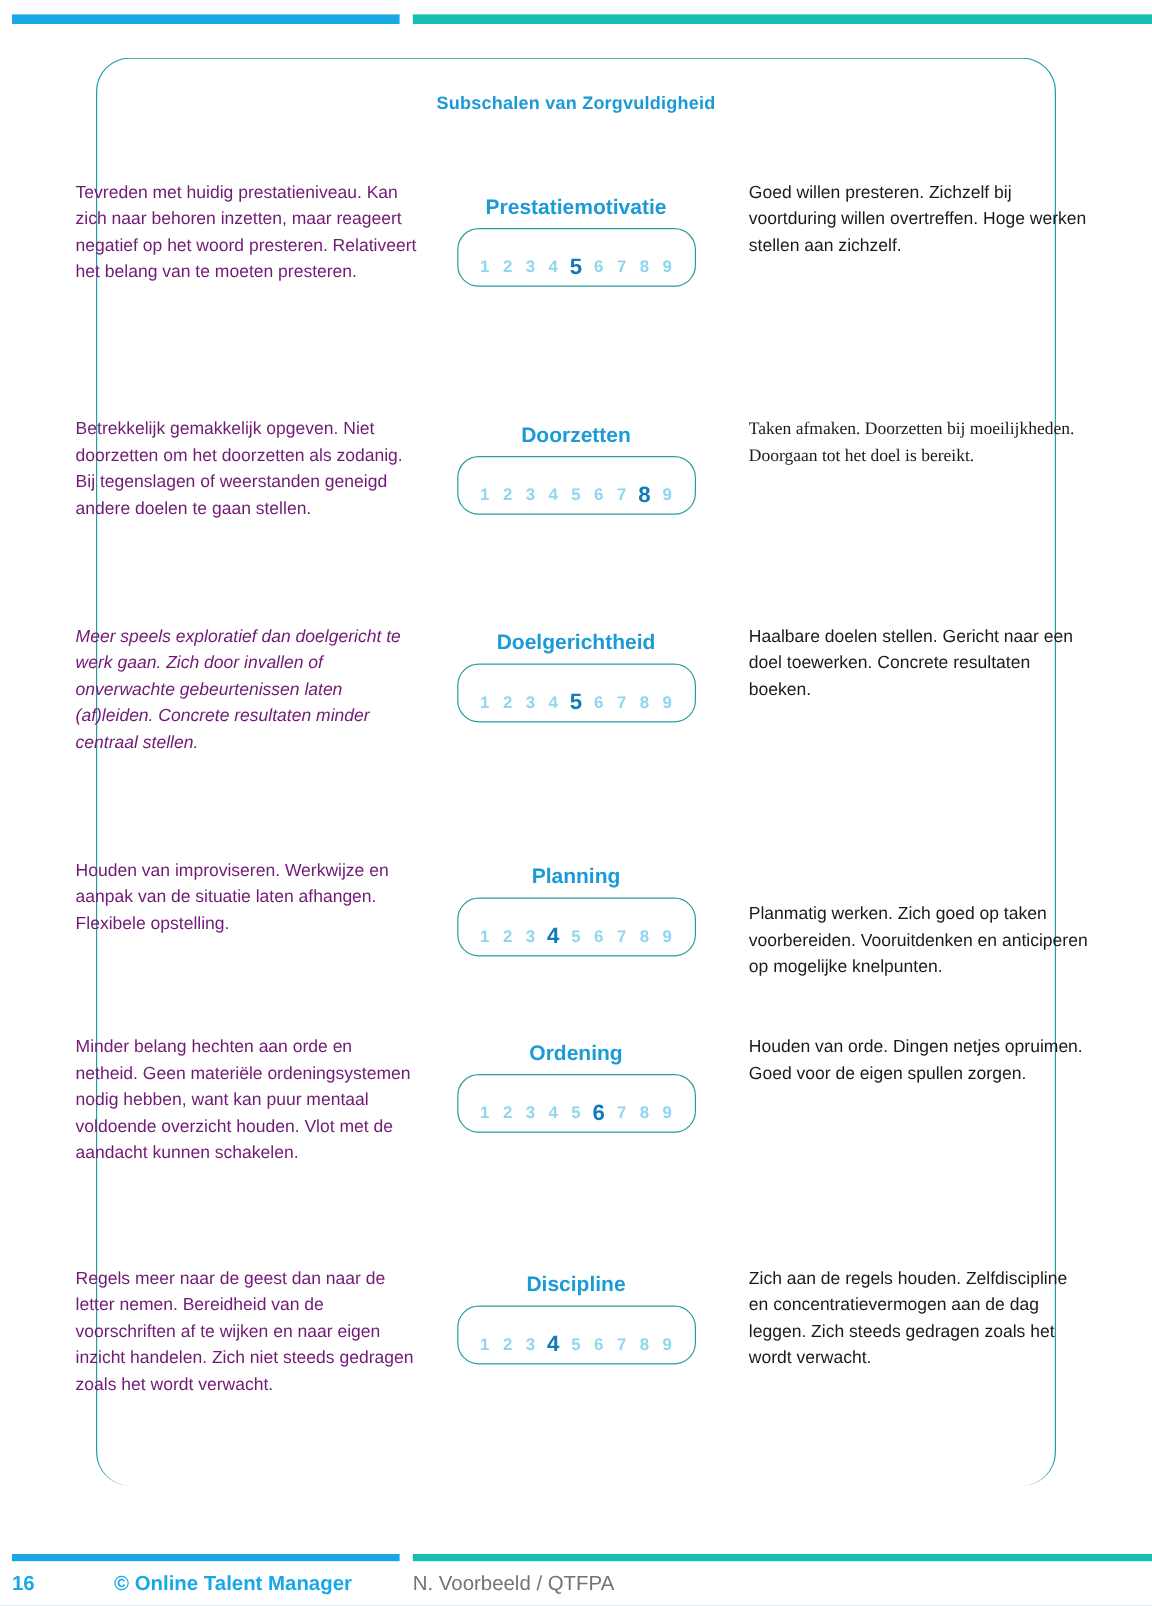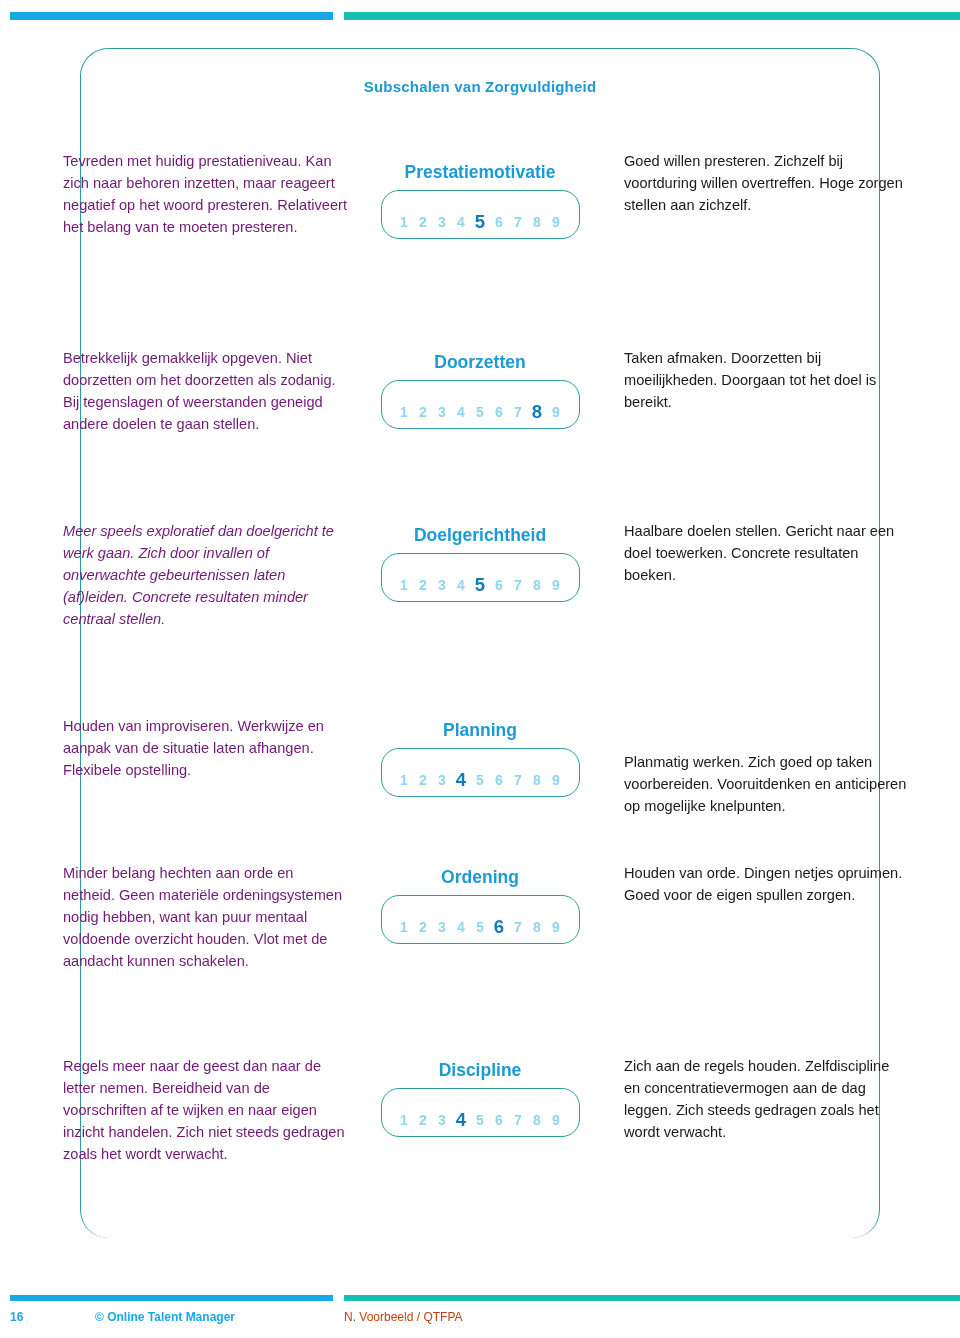--- a/index.html
+++ b/index.html
@@ -153,65 +153,65 @@
     width: 616px;
     height: 6px;
     background: #17bfb2;
   }
   .footer-text {
     position: absolute;
     left: 0;
     top: 1310px;
     width: 844px;
     height: 24px;
-    font-size: 12px;
+    font-size: 17px;
     font-weight: bold;
   }
   .footer-text .page-num {
     position: absolute;
     left: 10px;
     top: 0;
     color: #18a8e8;
   }
   .footer-text .copyright {
     position: absolute;
     left: 95px;
     top: 0;
     color: #18a8e8;
   }
   .footer-text .candidate {
     position: absolute;
     left: 344px;
     top: 0;
-    color: #c2410c;
+    color: #737373;
     font-weight: normal;
   }
 </style>
 </head>
 <body>
 
 <div class="top-bars">
   <div class="bar-blue"></div>
   <div class="bar-teal"></div>
 </div>
 
 <div class="frame"></div>
 
 <div class="page-title">Subschalen van Zorgvuldigheid</div>
 
 <div class="rows">
     <div class="row" style="height: 0px;">
       <div class="col-left" style="top: 25px;">Tevreden met huidig prestatieniveau. Kan zich naar behoren inzetten, maar reageert negatief op het woord presteren. Relativeert het belang van te moeten presteren.</div>
       <div class="col-mid" style="top: 0px;"><div class="scale-name">Prestatiemotivatie</div><div class="scale-pill"><span class="num">1</span><span class="num">2</span><span class="num">3</span><span class="num">4</span><span class="num sel">5</span><span class="num">6</span><span class="num">7</span><span class="num">8</span><span class="num">9</span></div></div>
-      <div class="col-right" style="top: 25px;">Goed willen presteren. Zichzelf bij voortduring willen overtreffen. Hoge zorgen stellen aan zichzelf.</div>
+      <div class="col-right" style="top: 25px;">Goed willen presteren. Zichzelf bij voortduring willen overtreffen. Hoge werken stellen aan zichzelf.</div>
     </div>
     <div class="row" style="height: 0px;">
       <div class="col-left" style="top: 222px;">Betrekkelijk gemakkelijk opgeven. Niet doorzetten om het doorzetten als zodanig. Bij tegenslagen of weerstanden geneigd andere doelen te gaan stellen.</div>
       <div class="col-mid" style="top: 190px;"><div class="scale-name">Doorzetten</div><div class="scale-pill"><span class="num">1</span><span class="num">2</span><span class="num">3</span><span class="num">4</span><span class="num">5</span><span class="num">6</span><span class="num">7</span><span class="num sel">8</span><span class="num">9</span></div></div>
-      <div class="col-right" style="top: 222px;">Taken afmaken. Doorzetten bij moeilijkheden. Doorgaan tot het doel is bereikt.</div>
+      <div class="col-right" style="top: 222px; font-family: Liberation Serif, serif;">Taken afmaken. Doorzetten bij moeilijkheden. Doorgaan tot het doel is bereikt.</div>
     </div>
     <div class="row" style="height: 0px;">
       <div class="col-left" style="top: 395px; font-style: italic;">Meer speels exploratief dan doelgericht te werk gaan. Zich door invallen of onverwachte gebeurtenissen laten (af)leiden. Concrete resultaten minder centraal stellen.</div>
       <div class="col-mid" style="top: 363px;"><div class="scale-name">Doelgerichtheid</div><div class="scale-pill"><span class="num">1</span><span class="num">2</span><span class="num">3</span><span class="num">4</span><span class="num sel">5</span><span class="num">6</span><span class="num">7</span><span class="num">8</span><span class="num">9</span></div></div>
       <div class="col-right" style="top: 395px;">Haalbare doelen stellen. Gericht naar een doel toewerken. Concrete resultaten boeken.</div>
     </div>
     <div class="row" style="height: 0px;">
       <div class="col-left" style="top: 590px;">Houden van improviseren. Werkwijze en aanpak van de situatie laten afhangen. Flexibele opstelling.</div>
       <div class="col-mid" style="top: 558px;"><div class="scale-name">Planning</div><div class="scale-pill"><span class="num">1</span><span class="num">2</span><span class="num">3</span><span class="num sel">4</span><span class="num">5</span><span class="num">6</span><span class="num">7</span><span class="num">8</span><span class="num">9</span></div></div>
       <div class="col-right" style="top: 590px; margin-top: 36px;">Planmatig werken. Zich goed op taken voorbereiden. Vooruitdenken en anticiperen op mogelijke knelpunten.</div>

